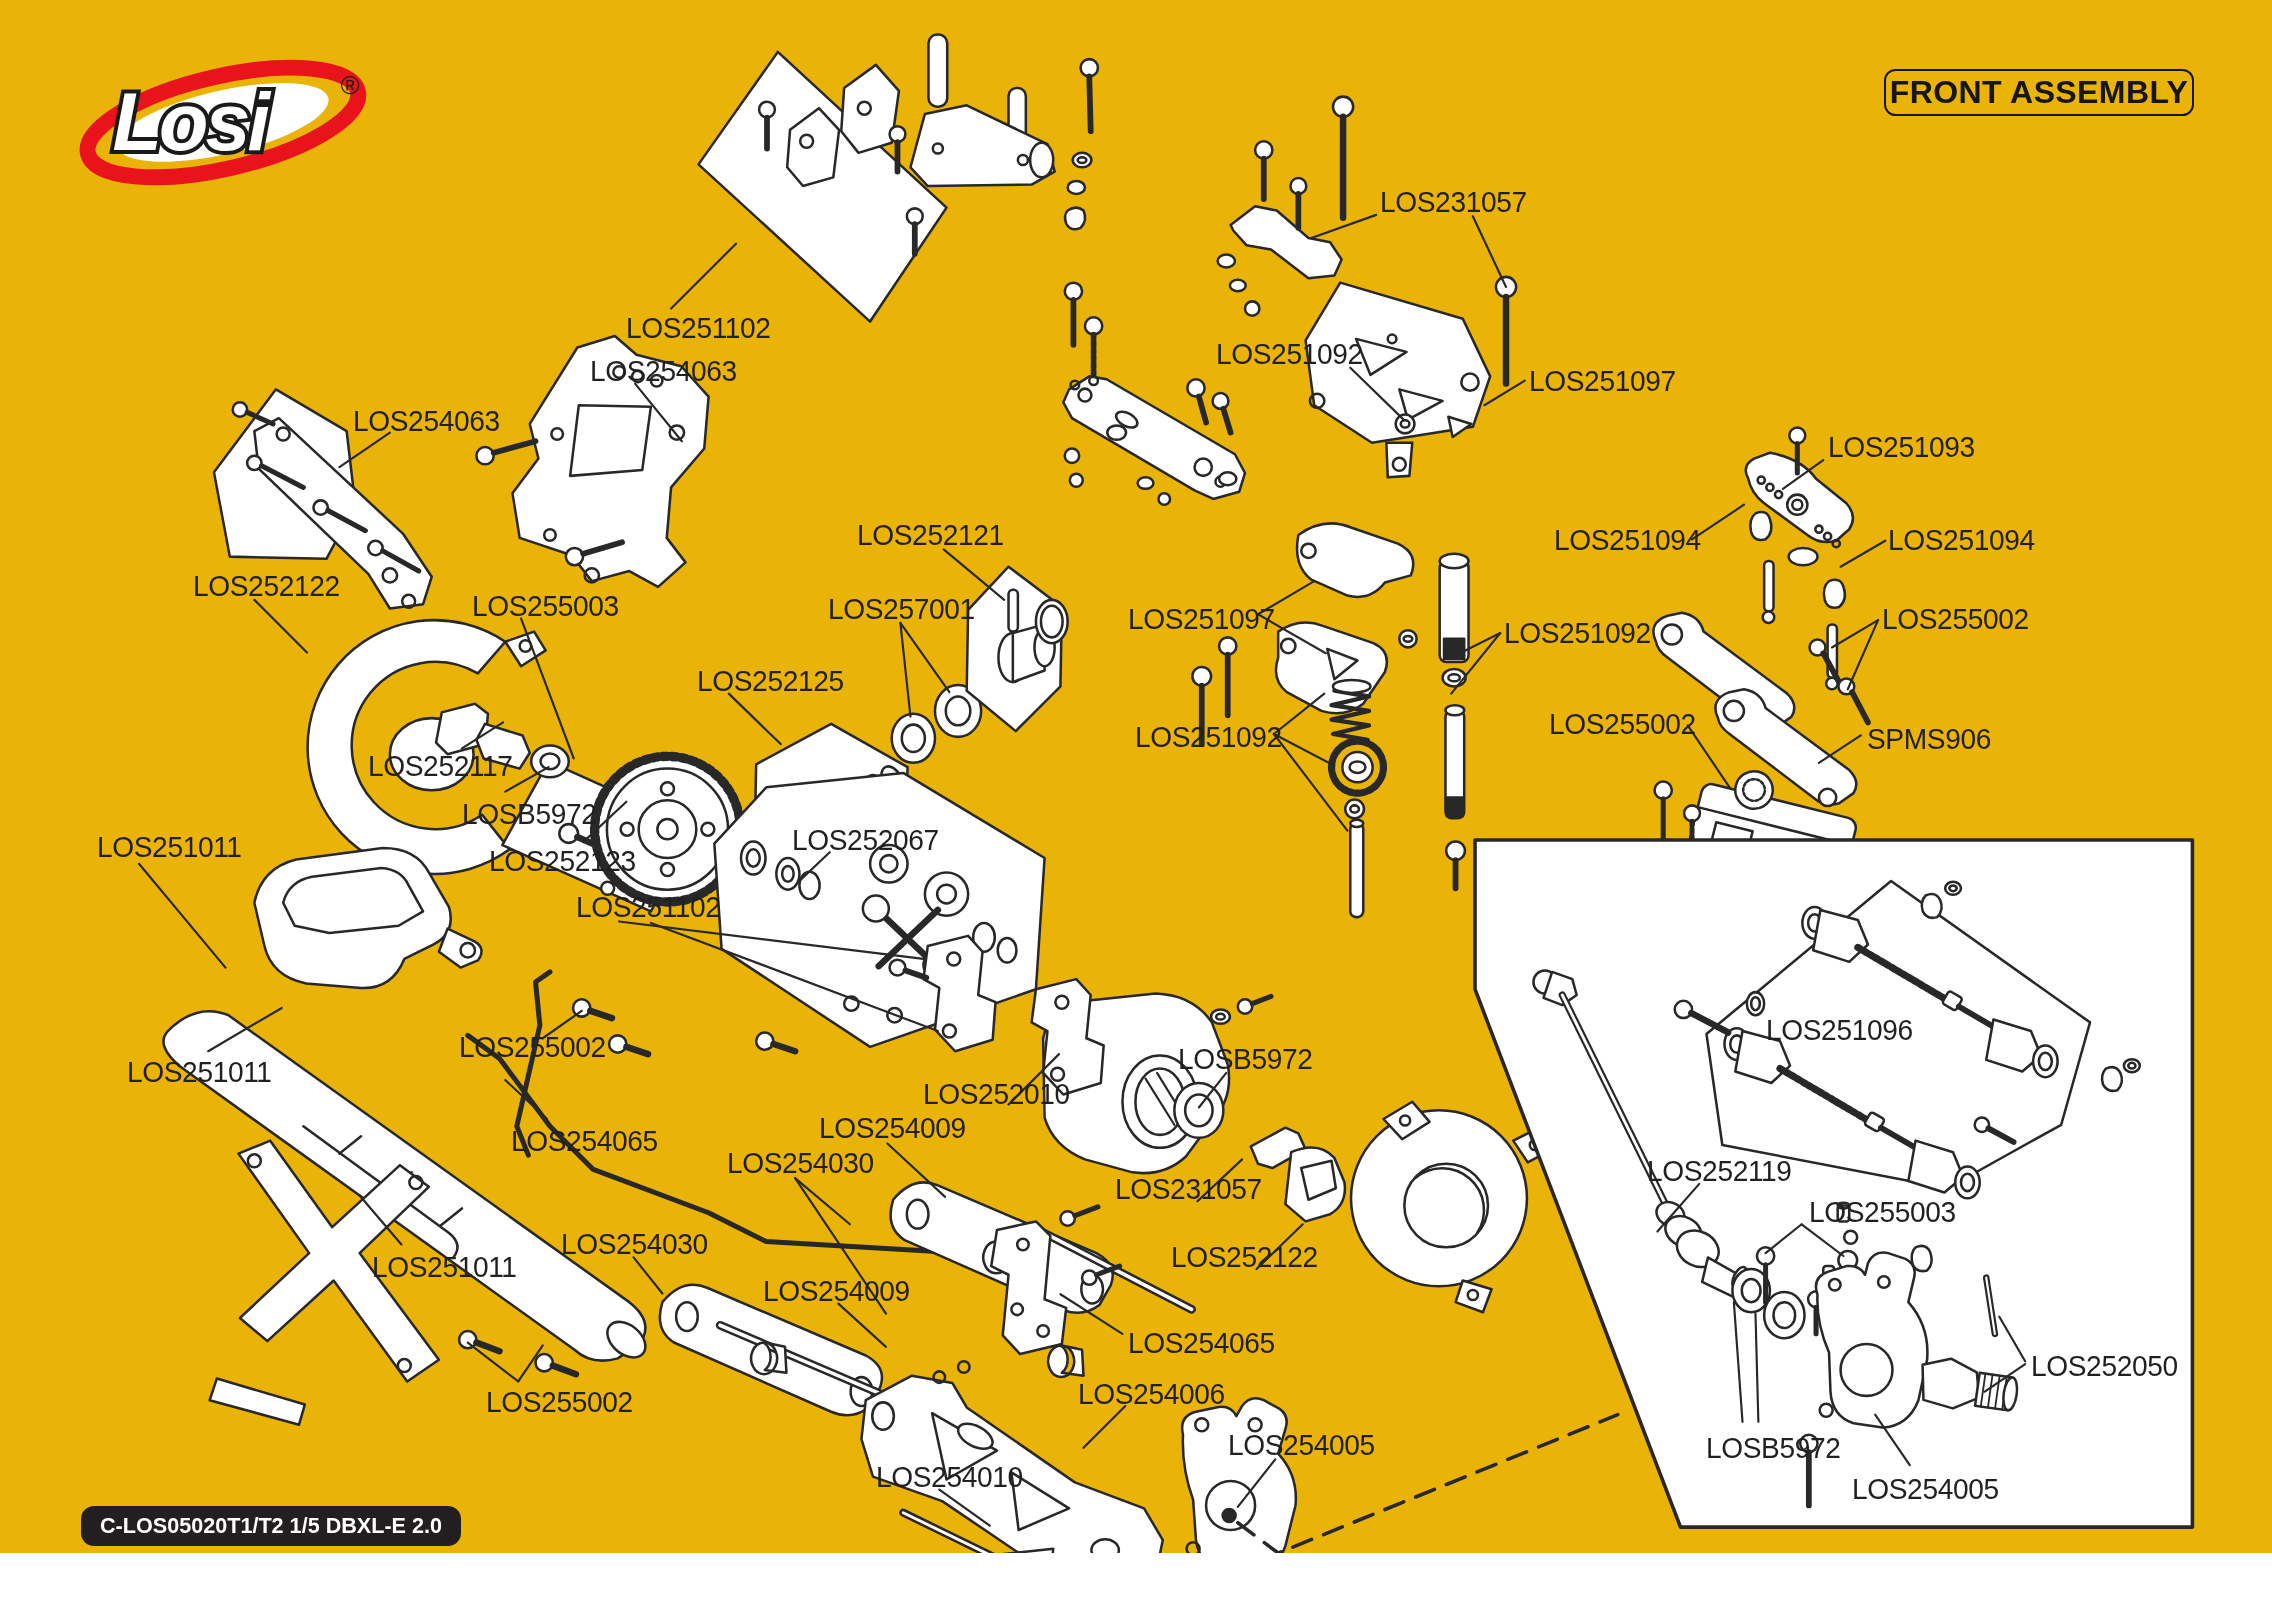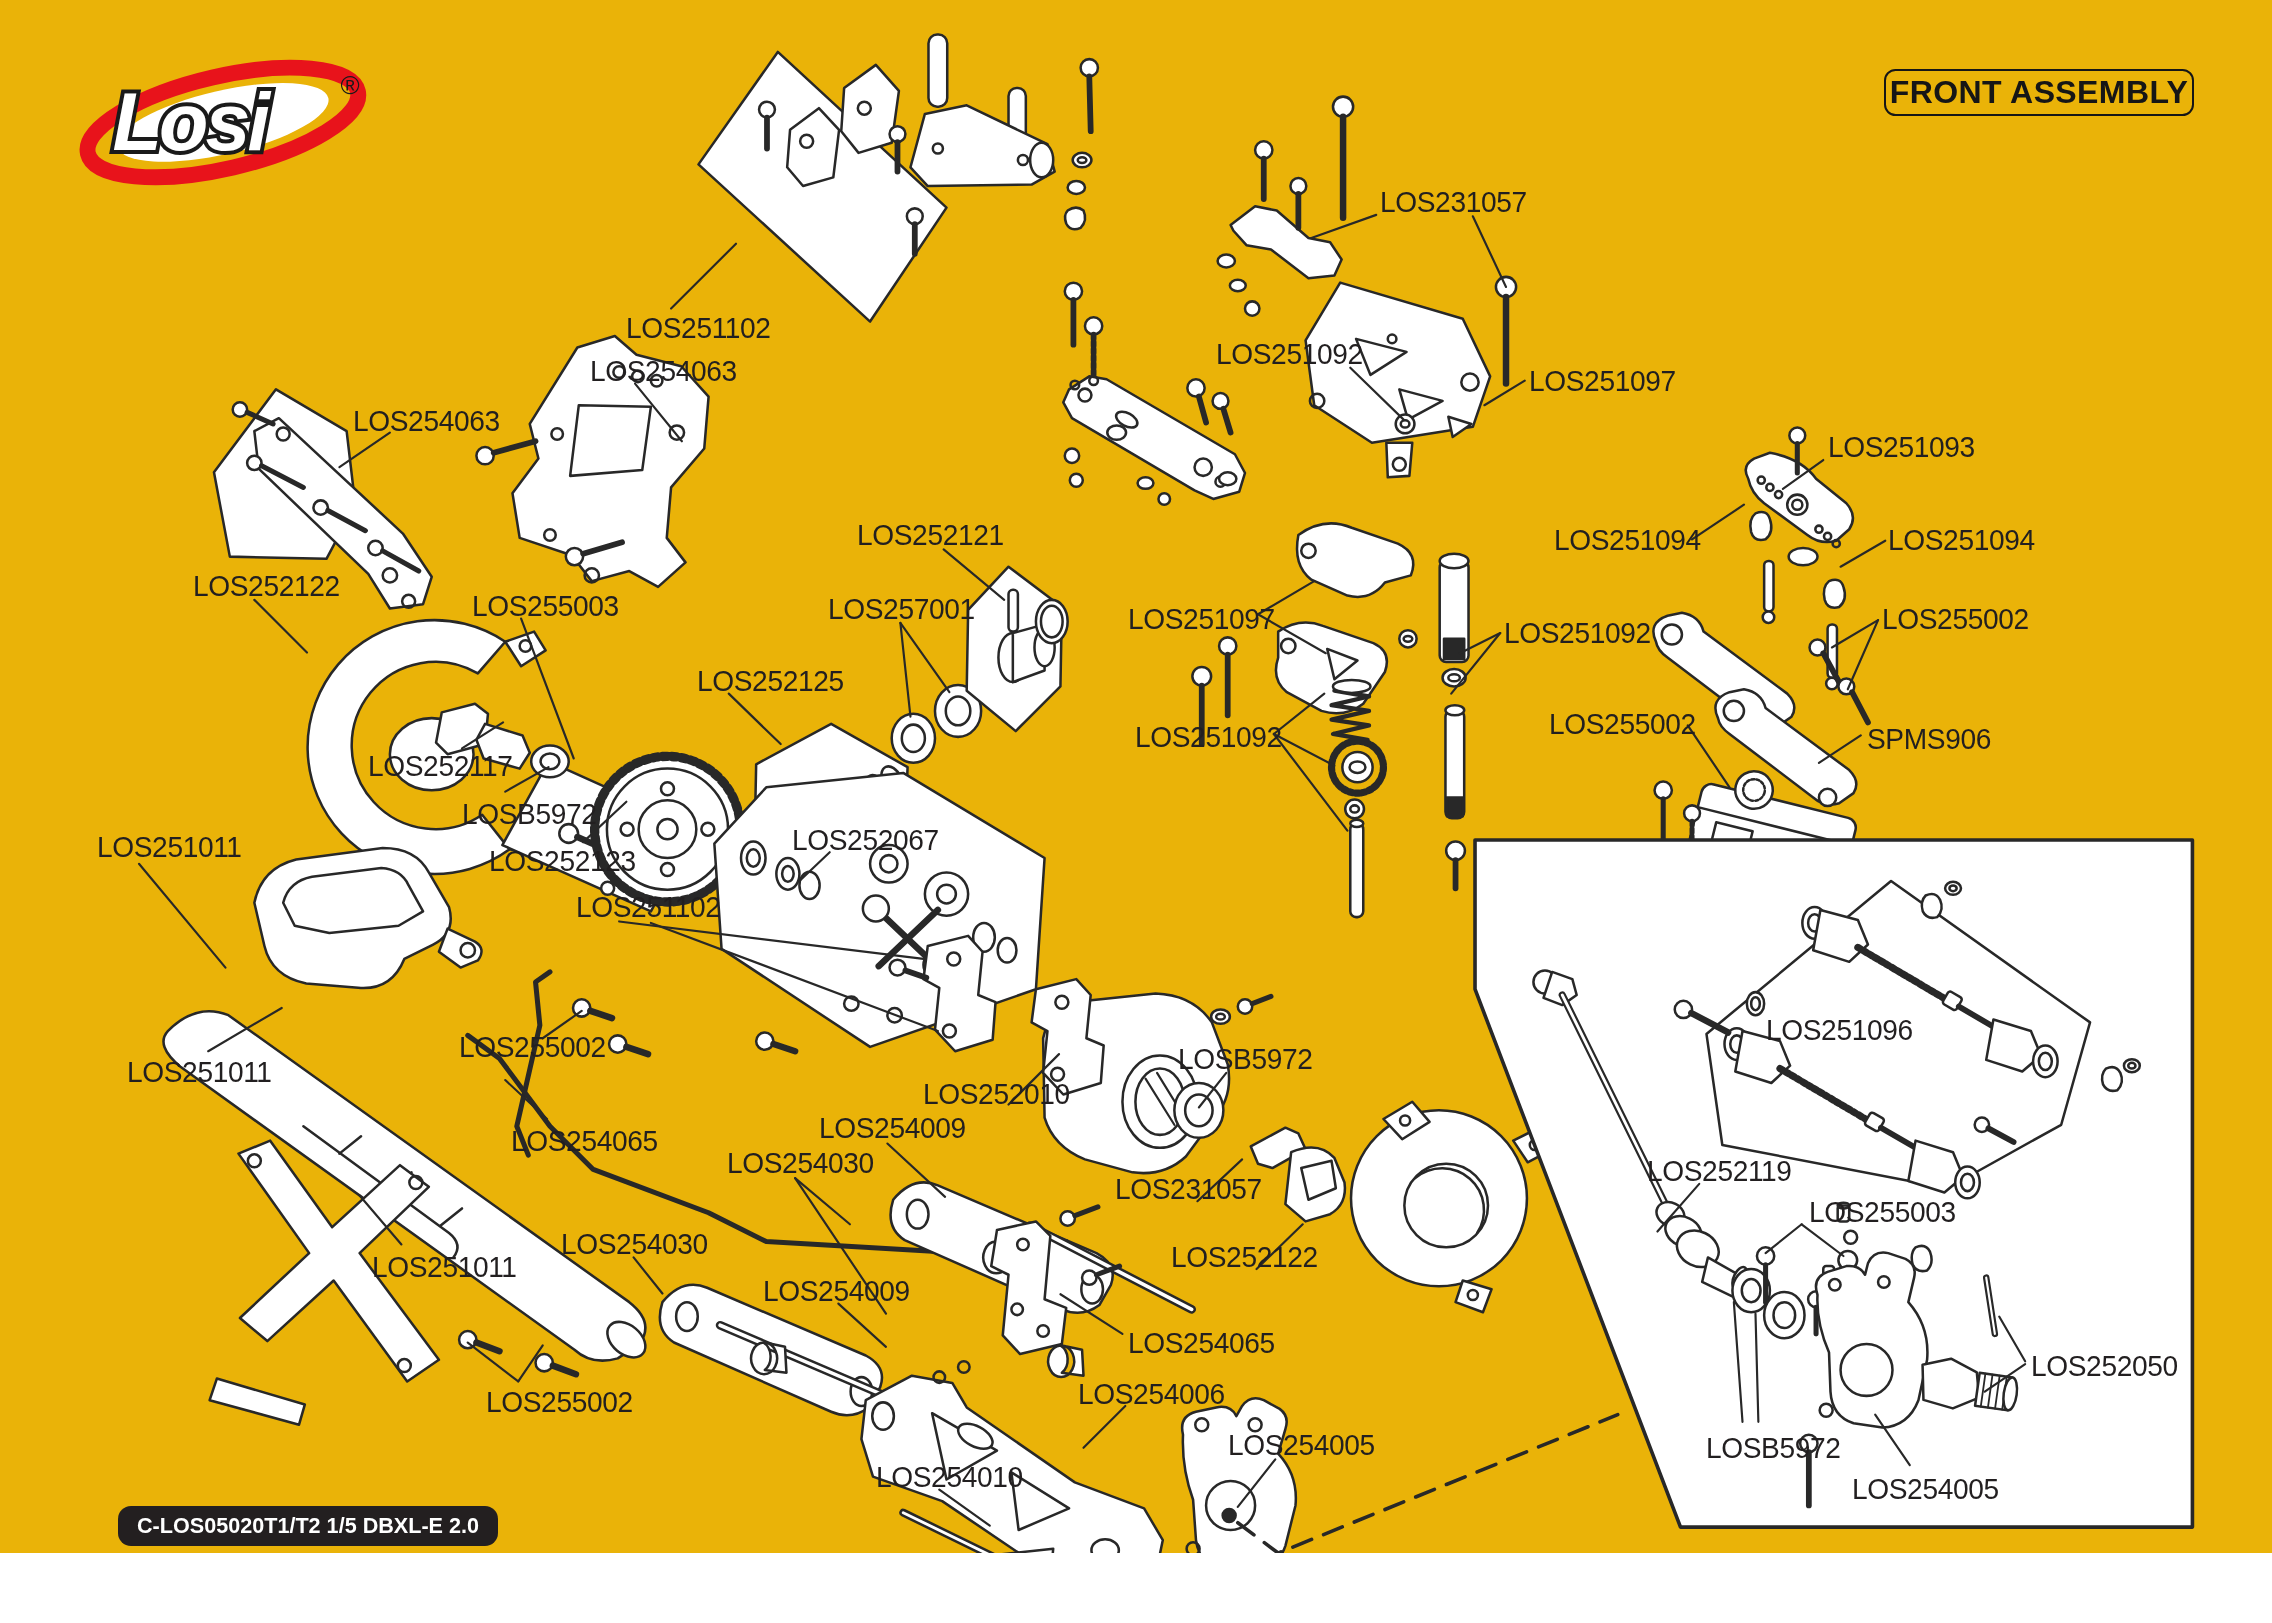--- a/index.html
+++ b/index.html
@@ -5,21 +5,21 @@
   html,body{margin:0;padding:0;background:#fff;}
   #page{position:relative;width:2273px;height:1553px;background:#eab308;overflow:hidden;
         font-family:"Liberation Sans",sans-serif;color:#221f20;}
   #art{position:absolute;left:0;top:0;}
   .part-label{position:absolute;font-size:29px;line-height:32px;letter-spacing:-0.4px;
         white-space:nowrap;color:#221f20;transform:scaleX(.97);transform-origin:left top;}
   #title-box{position:absolute;left:1884px;top:69px;width:306px;height:43px;
         border:2.9px solid #161616;border-radius:11.5px;display:flex;align-items:center;
         justify-content:center;font-weight:bold;font-size:32px;letter-spacing:0.4px;color:#161616;}
   #footer-box{position:absolute;left:81px;top:1506px;background:#231f20;color:#fff;
-        font-weight:bold;font-size:21.6px;padding:7.2px 19px;border-radius:13px;white-space:nowrap;margin-left:37px;}
+        font-weight:bold;font-size:21.6px;padding:7.2px 19px;border-radius:13px;white-space:nowrap;}
   #logo{position:absolute;left:75px;top:56px;width:303px;height:130px;}
 </style>
 </head>
 <body>
 
 <div id="page">
 
   <svg id="logo" viewBox="0 0 420 180">
     <g>
       <ellipse cx="205" cy="92" rx="192" ry="64" fill="none" stroke="#e8131b" stroke-width="22" transform="rotate(-13 205 92)"></ellipse>

